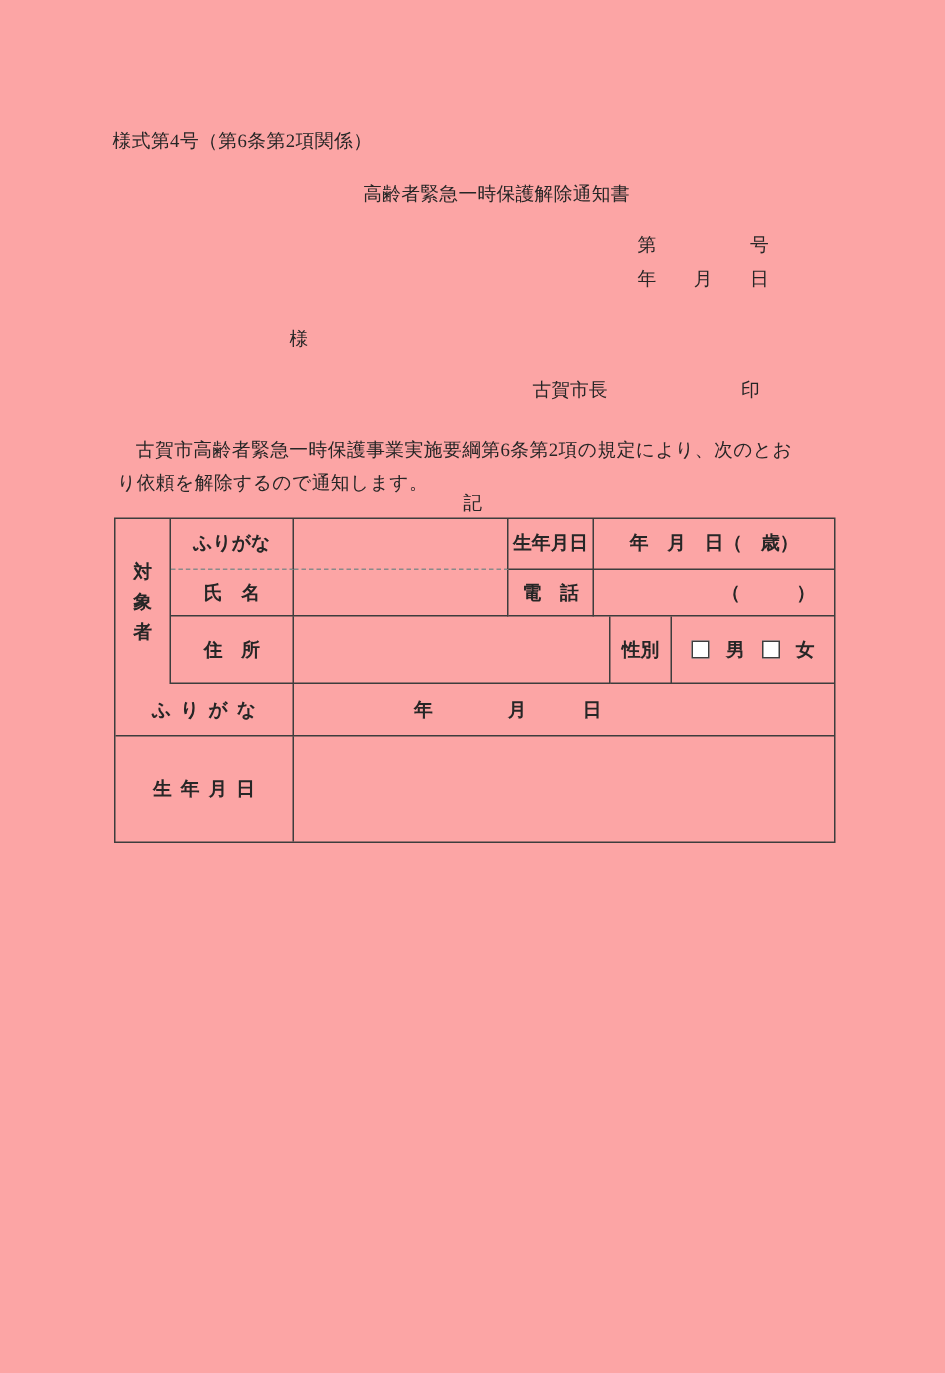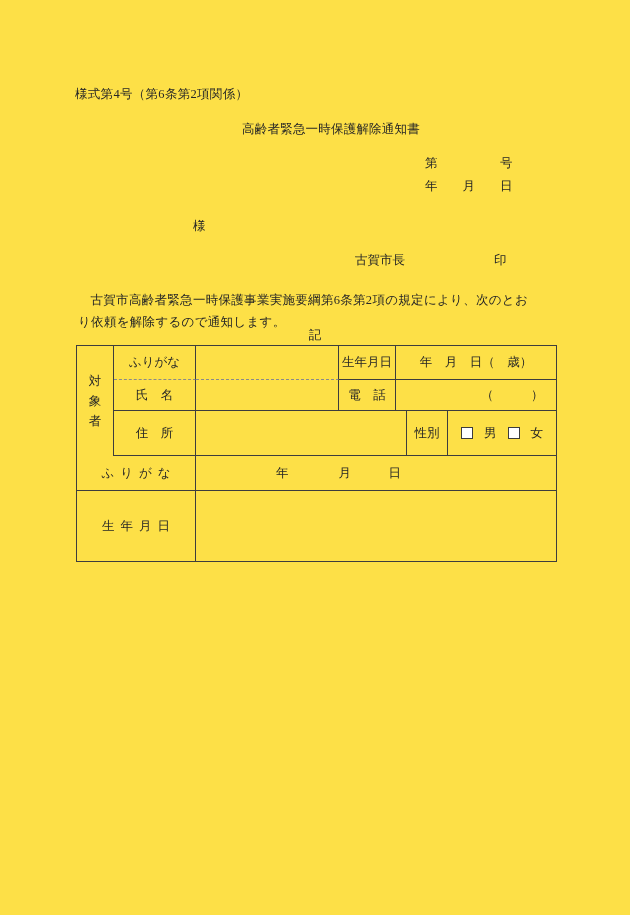--- a/index.html
+++ b/index.html
@@ -1,19 +1,19 @@
 <!DOCTYPE html>
 <html><head>
 <meta charset="utf-8">
 <style>
   html,body{margin:0;padding:0;background:#ffffff;}
   #page{
     position:relative;
     width:630px;height:915px;
-    background:#fde047;
+    background:#fca5a5;
     font-family:"Liberation Serif","DejaVu Serif",serif;
     color:#262626;
     font-size:12.5px;
     overflow:hidden;
   }
   .abs{position:absolute;}
   .pre{white-space:pre;}
   .preline{white-space:pre-line;}
   .center{left:0;width:630px;text-align:center;}
 
@@ -35,20 +35,21 @@
     grid-template-columns:37px 82px 143px 57px 11px 41px 108px;
     grid-template-rows:34px 31px 45px 35px 70px;
     border:1px solid #3d3d3d;
     box-sizing:content-box;
   }
   .cell{
     display:flex;align-items:center;justify-content:center;
     box-sizing:border-box;
     font-size:12.5px;color:#262626;
     overflow:hidden;
+    font-weight:bold;
   }
   .br{border-right:1px solid #3d3d3d;}
   .bb{border-bottom:1px solid #3d3d3d;}
   .bb-dash{border-bottom:1px dashed #8a8a8a;}
   .left{justify-content:flex-start;}
   .sp6{letter-spacing:6px;text-indent:6px;}
   #subject-cell{grid-row:1/4;grid-column:1/2;line-height:20px;text-align:center;}
   #furigana-label{grid-row:1;grid-column:2;}
   #furigana-value{grid-row:1;grid-column:3;}
   #birthdate-label{grid-row:1;grid-column:4;}

